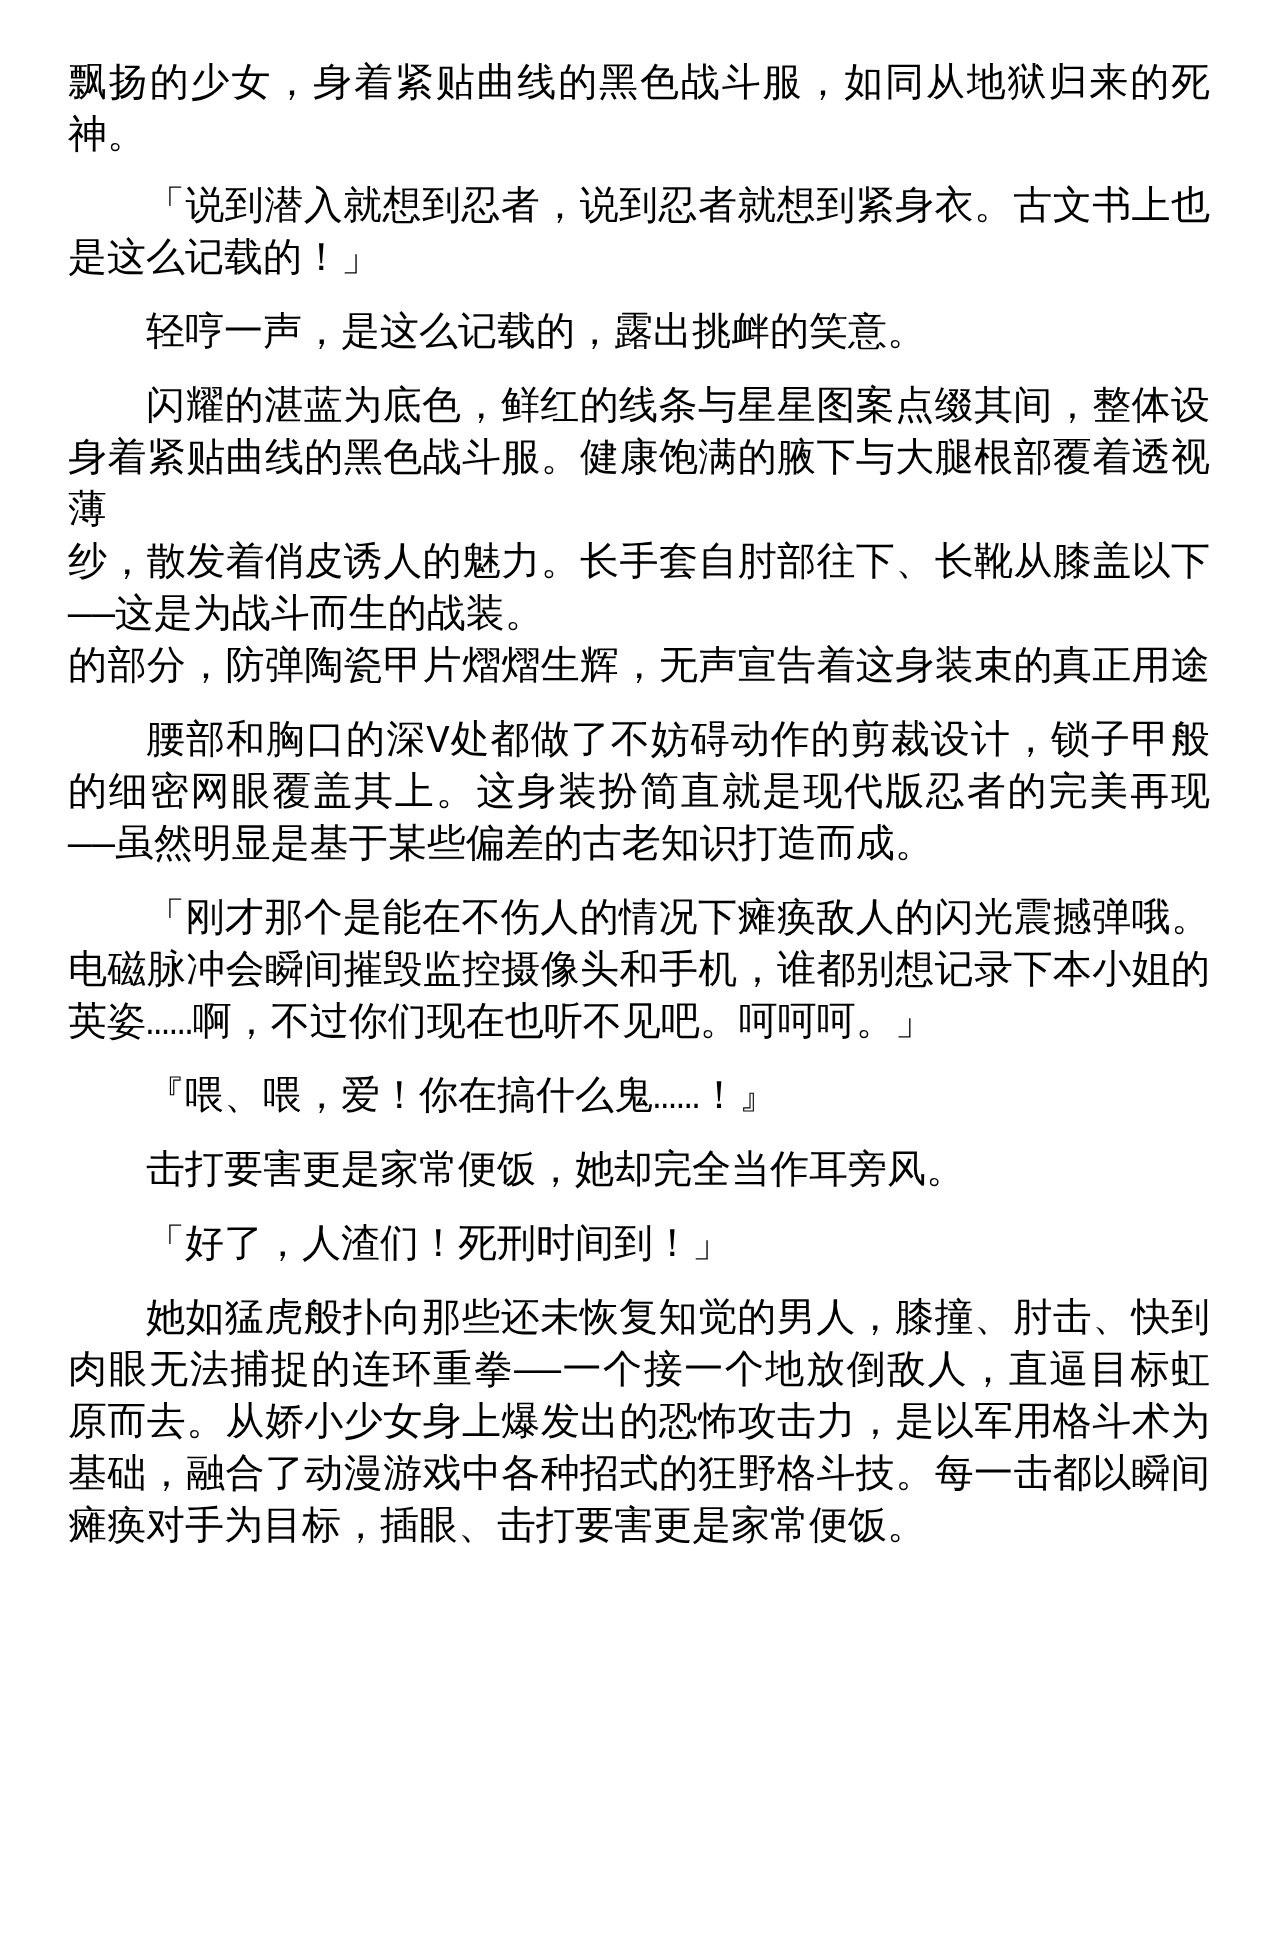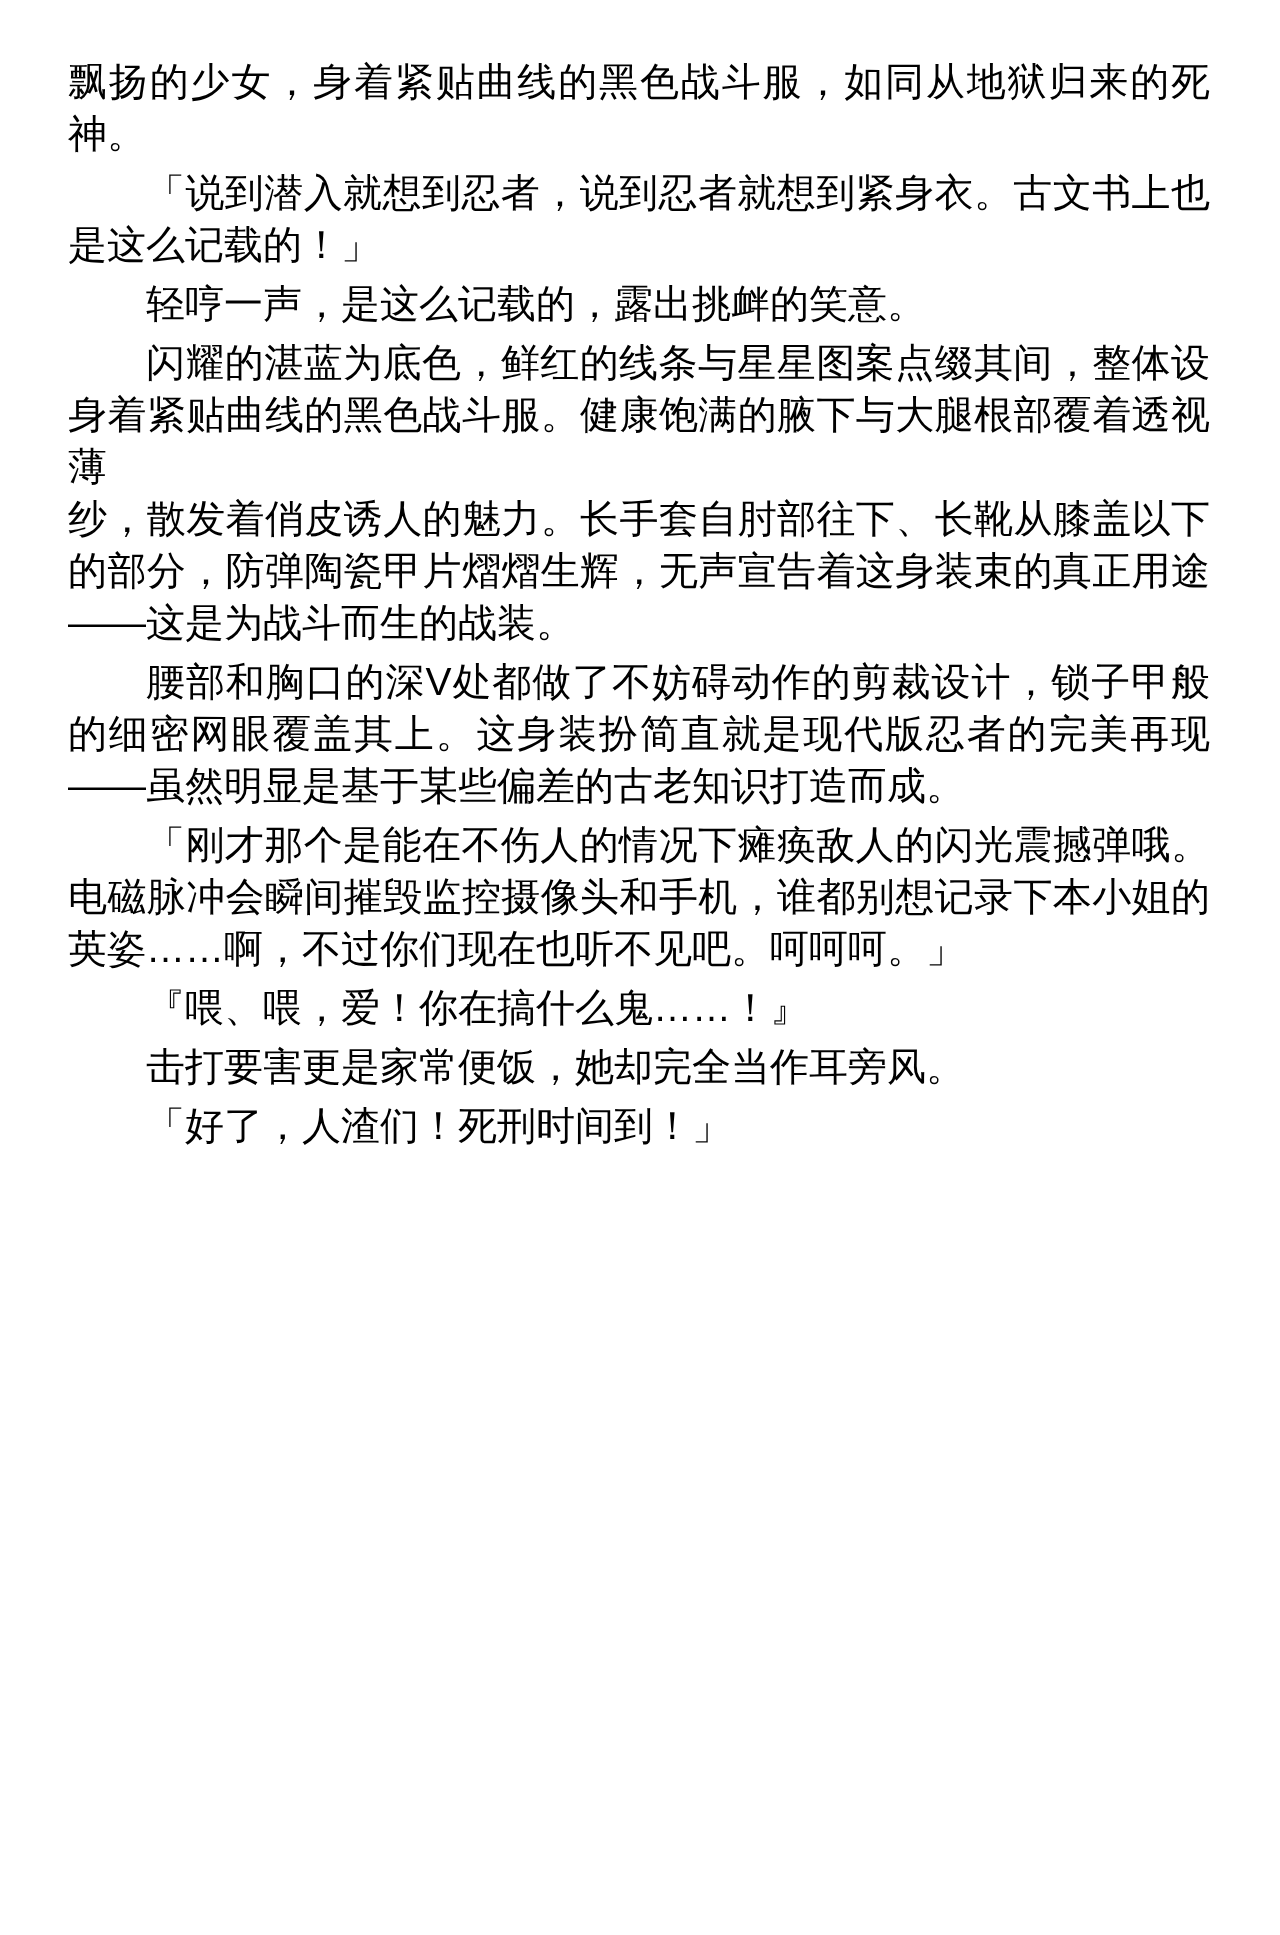--- a/index.html
+++ b/index.html
@@ -19,21 +19,21 @@
   .textblock {
     position: absolute;
     left: 68px;
     top: 56px;
     width: 1142px;
     font-size: 39px;
     line-height: 52px;
     letter-spacing: 0;
   }
   .para { margin: 0; }
-  .para + .para { margin-top: 7px; }
+  .para + .para { margin-top: 22px; font-family: Liberation Mono, monospace; }
   .ln {
     margin: 0;
     padding: 0;
     text-align: left;
     white-space: normal;
   }
   
   .j {
     text-align: justify;
     text-align-last: justify;
@@ -58,22 +58,22 @@
     </div>
 
     <div class="para">
       <div class="ln ind">轻哼一声，是这么记载的，露出挑衅的笑意。</div>
     </div>
 
     <div class="para">
       <div class="ln j ind">闪耀的湛蓝为底色，鲜红的线条与星星图案点缀其间，整体设</div>
       <div class="ln j">身着紧贴曲线的黑色战斗服。健康饱满的腋下与大腿根部覆着透视薄</div>
       <div class="ln j">纱，散发着俏皮诱人的魅力。长手套自肘部往下、长靴从膝盖以下</div>
+      <div class="ln">——这是为战斗而生的战装。</div>
       <div class="ln j">的部分，防弹陶瓷甲片熠熠生辉，无声宣告着这身装束的真正用途</div>
-      <div class="ln">——这是为战斗而生的战装。</div>
     </div>
 
     <div class="para">
       <div class="ln j ind">腰部和胸口的深V处都做了不妨碍动作的剪裁设计，锁子甲般</div>
       <div class="ln j">的细密网眼覆盖其上。这身装扮简直就是现代版忍者的完美再现</div>
       <div class="ln">——虽然明显是基于某些偏差的古老知识打造而成。</div>
     </div>
 
     <div class="para">
       <div class="ln j ind">「刚才那个是能在不伤人的情况下瘫痪敌人的闪光震撼弹哦。</div>
@@ -86,15 +86,22 @@
     </div>
 
     <div class="para">
       <div class="ln ind">击打要害更是家常便饭，她却完全当作耳旁风。</div>
     </div>
 
     <div class="para">
       <div class="ln ind">「好了，人渣们！死刑时间到！」</div>
     </div>
 
+    <div class="para">
+      <div class="ln j ind">她如猛虎般扑向那些还未恢复知觉的男人，膝撞、肘击、快到</div>
+      <div class="ln j">肉眼无法捕捉的连环重拳——一个接一个地放倒敌人，直逼目标虹</div>
+      <div class="ln j">原而去。从娇小少女身上爆发出的恐怖攻击力，是以军用格斗术为</div>
+      <div class="ln j">基础，融合了动漫游戏中各种招式的狂野格斗技。每一击都以瞬间</div>
+      <div class="ln">瘫痪对手为目标，插眼、击打要害更是家常便饭。</div>
+    </div>
 
   </div>
 </div>
 
 </body></html>

